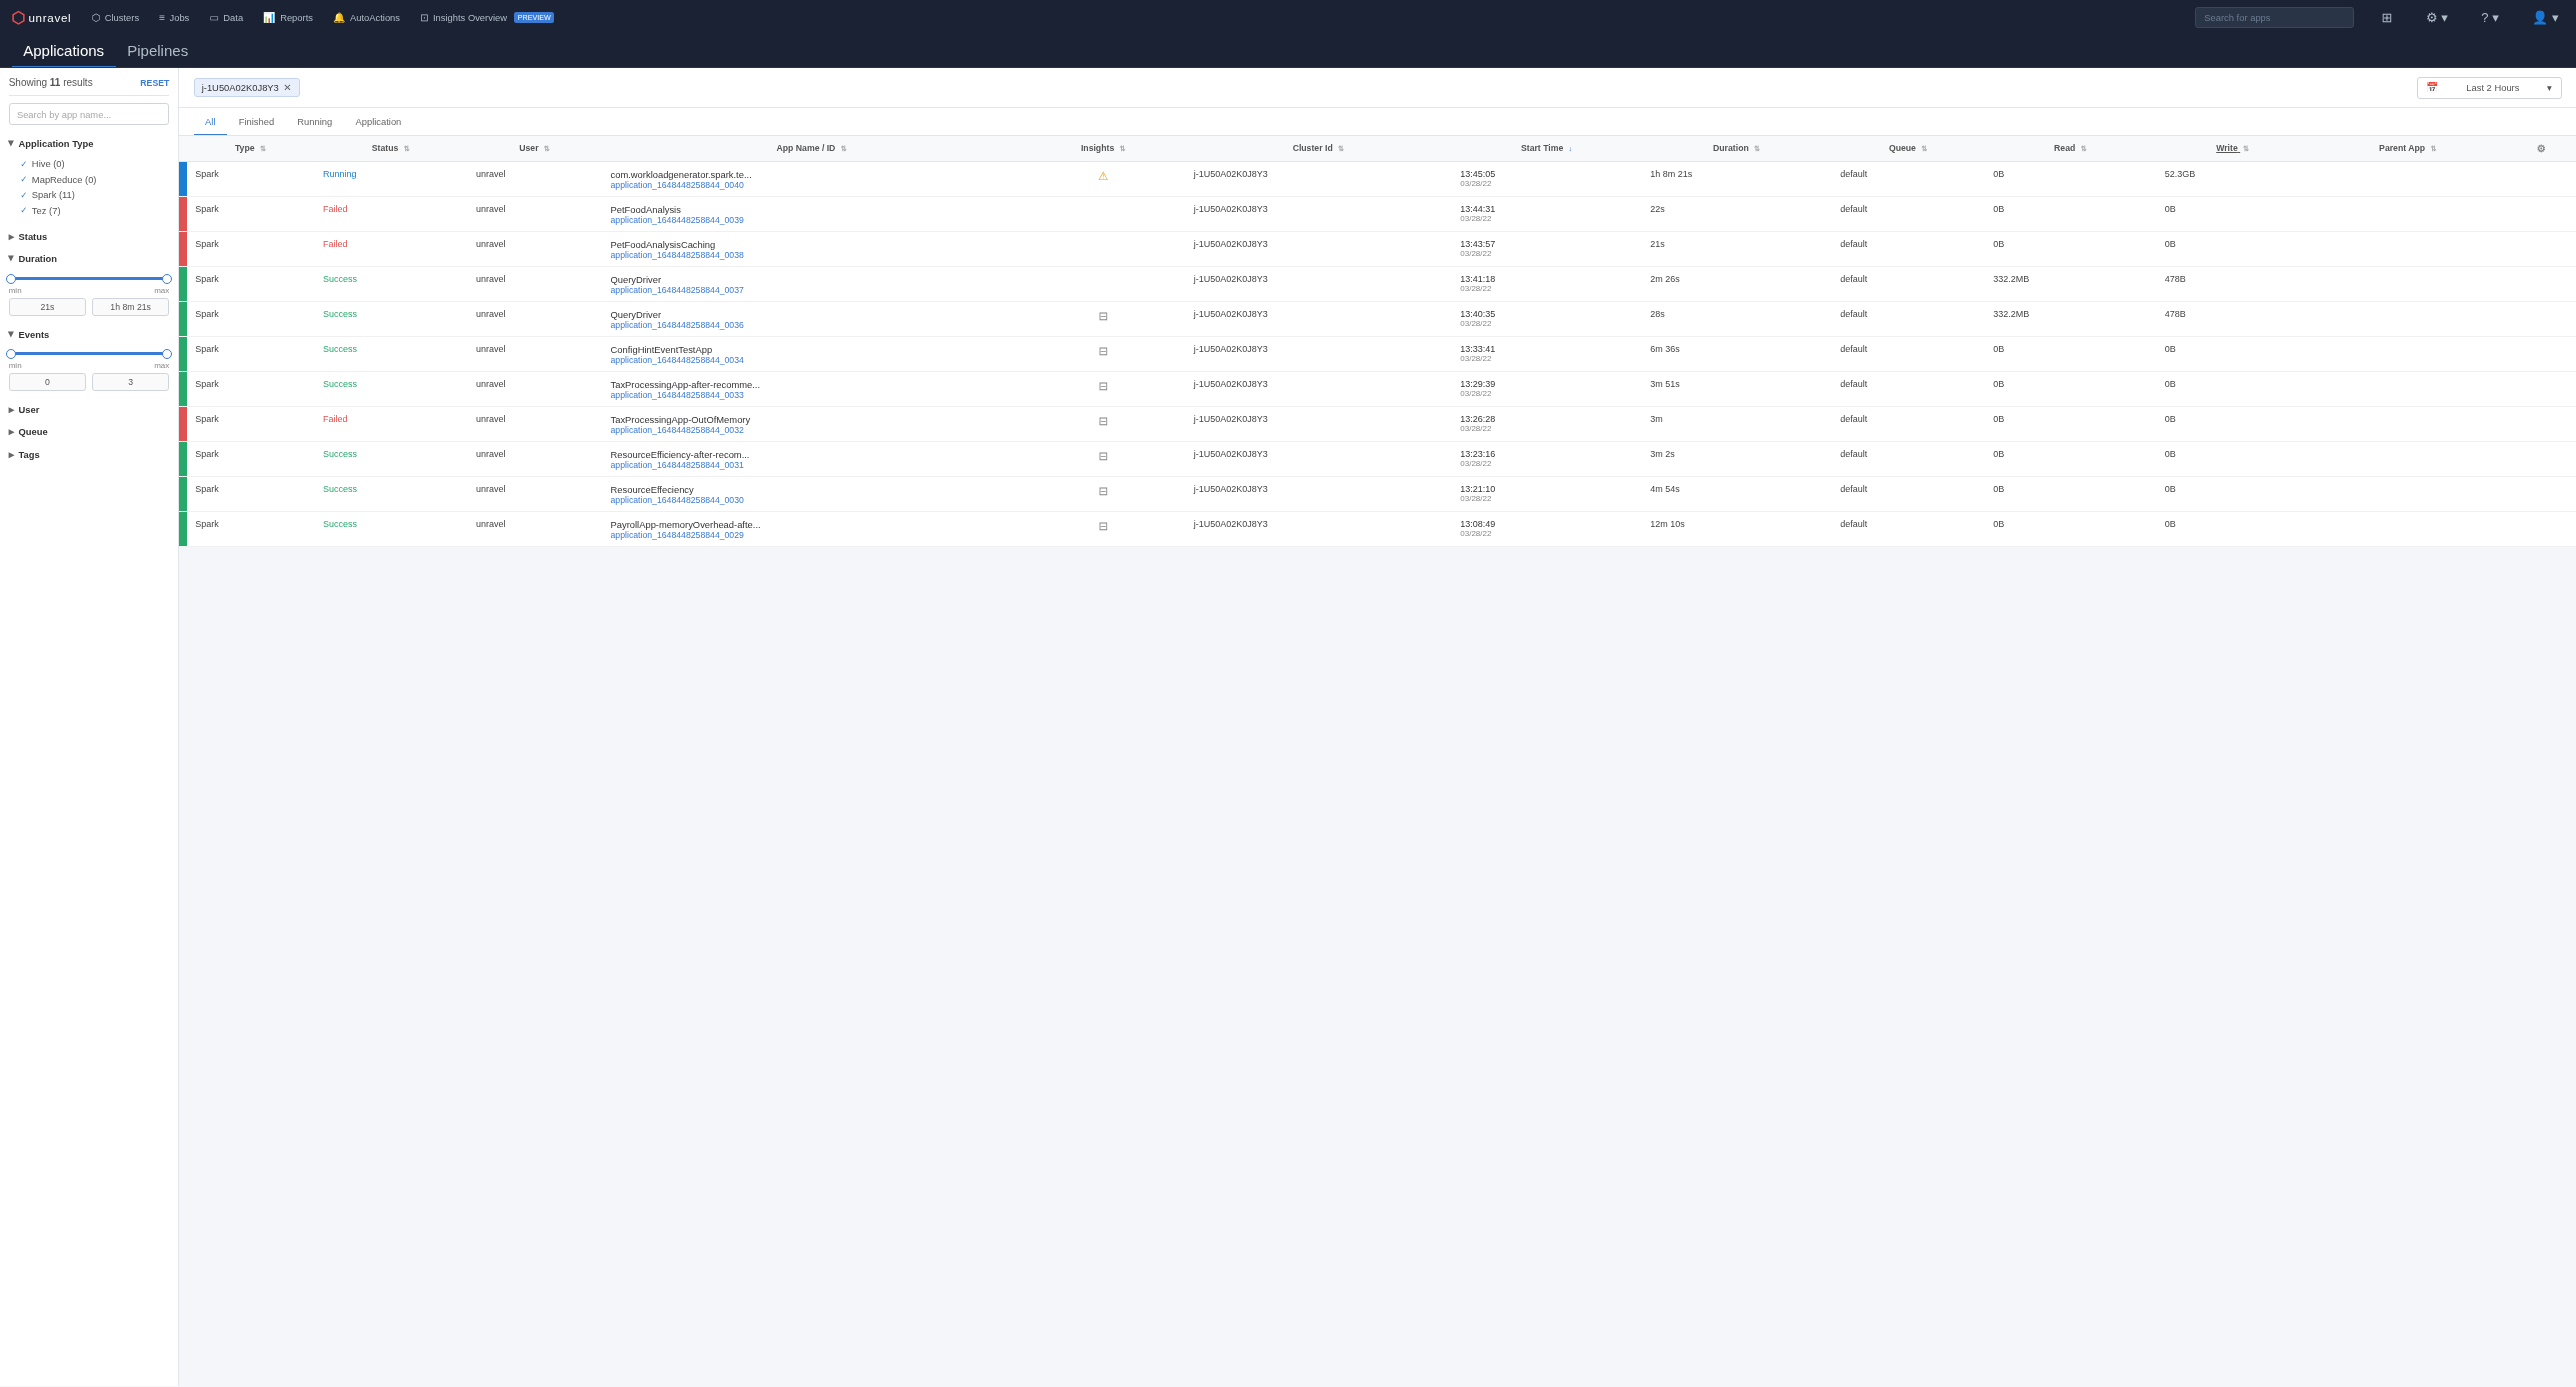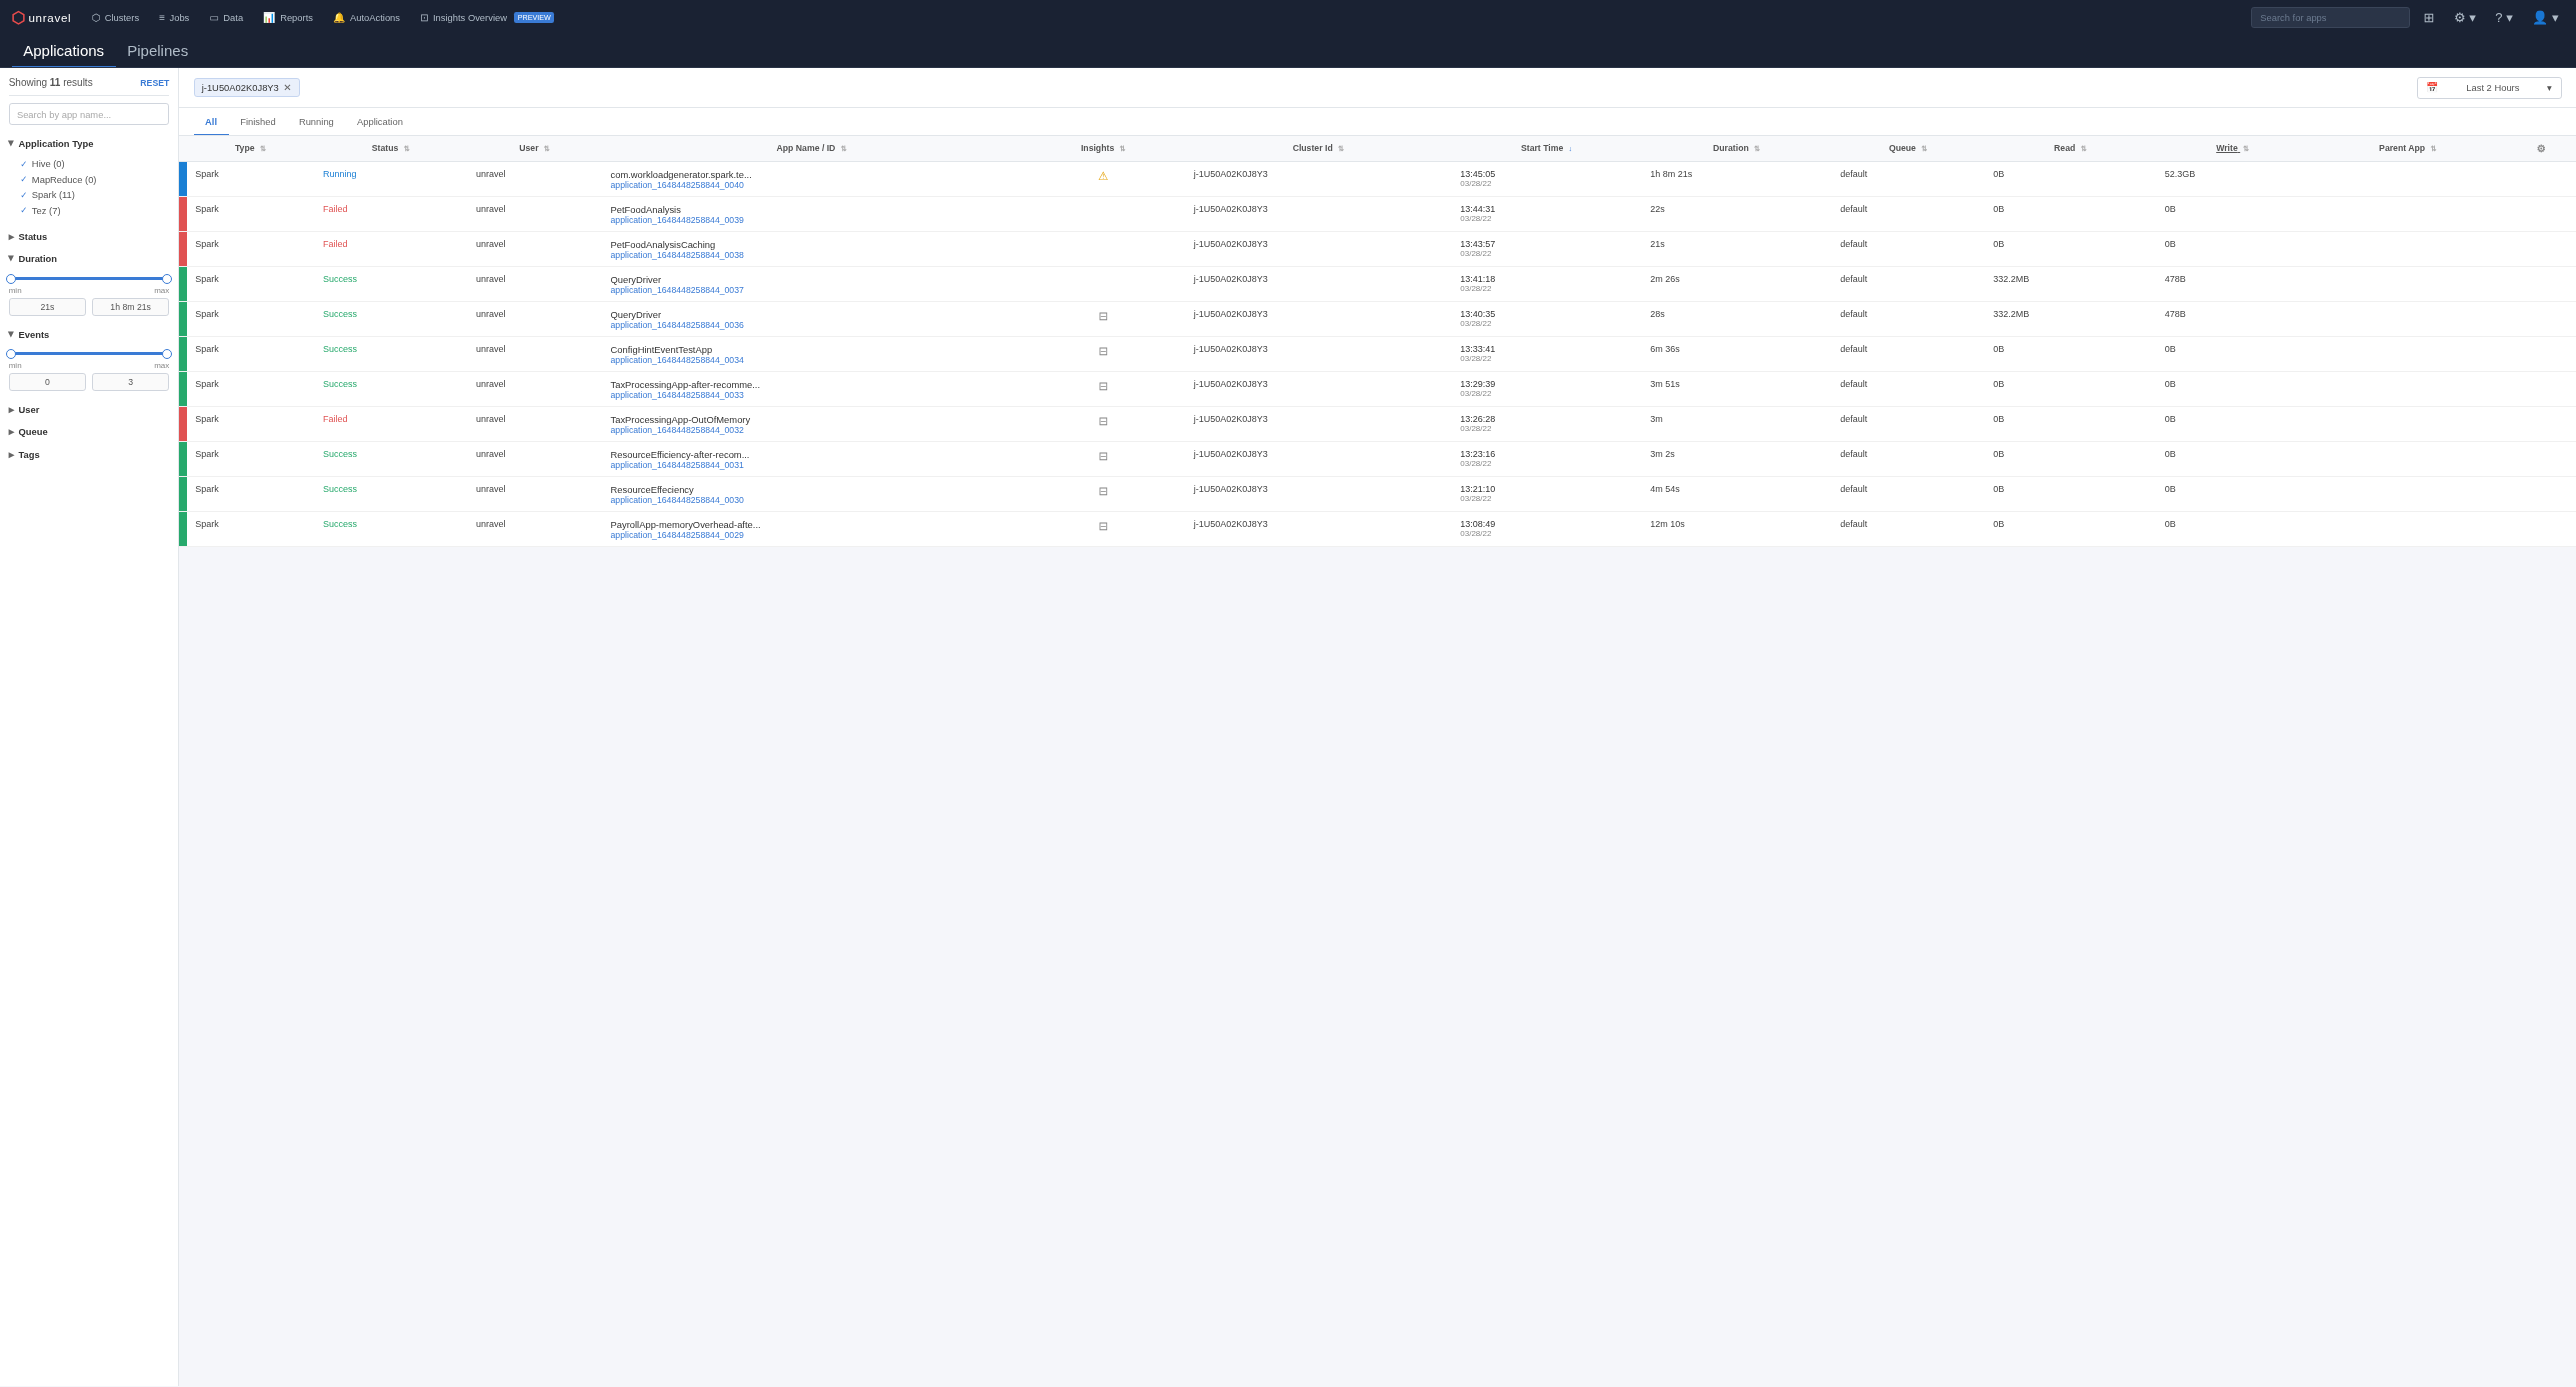--- a/index.html
+++ b/index.html
@@ -4,21 +4,21 @@
   <style>
     * { box-sizing: border-box; margin: 0; padding: 0; }
     body { font-family: -apple-system, BlinkMacSystemFont, 'Segoe UI', sans-serif; font-size: 9.4px; background: #f5f6fa; color: #333; }
 
     
     .topnav { display: flex; align-items: center; background: #1a2233; height: 35px; padding: 0 11.6px; gap: 2.9px; }
     .topnav .logo { color: white; font-size: 14.5px; font-weight: bold; margin-right: 8.7px; display: flex; align-items: center; gap: 2.9px; }
     .topnav .logo span { color: #e84c4c; }
     .nav-item { color: #b0bcc8; font-size: 9.4px; padding: 4.3px 8.7px; cursor: pointer; display: flex; align-items: center; gap: 4.3px; border-radius: 2.9px; white-space: nowrap; }
     .nav-item .nav-icon { font-size: 10px; }
-    .nav-right { margin-left: auto; display: flex; align-items: center; gap: 8px; }
+    .nav-right { margin-left: auto; display: flex; align-items: center; gap: 22px; }
     .search-box { background: #2a3447; border: 0.7px solid #3a4559; color: #b0bcc8; border-radius: 2.9px; padding: 4.3px 8.7px; font-size: 9.4px; width: 159px; outline: none; }
     .search-box::placeholder { color: #6b7a8f; }
     .nav-icon-btn { color: #b0bcc8; background: none; border: none; cursor: pointer; font-size: 13px; padding: 2.9px 5.8px; display: flex; align-items: center; gap: 2.9px; }
     .preview-badge { background: #3a7bd5; color: white; font-size: 7.2px; border-radius: 2.2px; padding: 0.7px 3.6px; margin-left: 2.9px; }
 
     
     .subnav { background: #1a2233; border-bottom: 0.7px solid #2a3447; padding: 0 0 0 11.6px; display: flex; gap: 0; }
     .subnav-tab { color: #b0bcc8; padding: 7.2px 11.6px; cursor: pointer; font-size: 15px; border-bottom: 1.4px solid transparent; }
     .subnav-tab.active { color: white; border-bottom: 1.4px solid #3a7bd5; }
 
@@ -58,21 +58,21 @@
     .filter-bar { display: flex; align-items: center; justify-content: space-between; padding: 8.7px 14.5px; background: white; border-bottom: 0.7px solid #e2e6ea; }
     .filter-tags { display: flex; align-items: center; gap: 5.8px; }
     .filter-tag { display: flex; align-items: center; gap: 4.3px; background: #eaf0fb; border: 0.7px solid #c5d5f0; border-radius: 2.9px; padding: 2.9px 7.2px; font-size: 9.4px; color: #333; }
     .filter-tag .remove-btn { cursor: pointer; color: #666; font-size: 10px; line-height: 1; }
     .date-filter { display: flex; align-items: center; gap: 5.8px; border: 0.7px solid #d0d5dd; border-radius: 2.9px; padding: 4.3px 8.7px; font-size: 9.4px; color: #555; cursor: pointer; background: white; min-width: 145px; justify-content: space-between; }
     .date-icon { color: #888; font-size: 10px; }
 
     
     .tabs-bar { display: flex; align-items: center; gap: 0; padding: 0 14.5px; background: white; border-bottom: 0.7px solid #e2e6ea; }
     .tab { padding: 7.2px 11.6px; cursor: pointer; font-size: 9.4px; color: #666; border-bottom: 1.4px solid transparent; }
-    .tab.active { color: #3a7bd5; border-bottom: 1.4px solid #3a7bd5; font-weight: 700; text-align: right; }
+    .tab.active { color: #3a7bd5; border-bottom: 1.4px solid #3a7bd5; font-weight: 400; text-align: right; }
 
     
     .table-container { overflow-x: auto; background: white; }
     table { width: 100%; border-collapse: collapse; font-size: 9px; }
     thead { background: #f8f9fb; }
     th { padding: 7.2px 8.7px; text-align: center; font-weight: 600; color: #555; border-bottom: 0.7px solid #e2e6ea; white-space: nowrap; font-size: 8.7px; }
     th .sort-icon { display: inline-block; margin-left: 2.9px; color: #aaa; font-size: 7.2px; }
     tbody tr { border-bottom: 0.7px solid #f0f0f0; }
     td { padding: 6.5px 8.7px; color: #444; vertical-align: top; }
     .app-link { color: #3a7bd5; text-decoration: none; font-size: 8.7px; display: block; }

